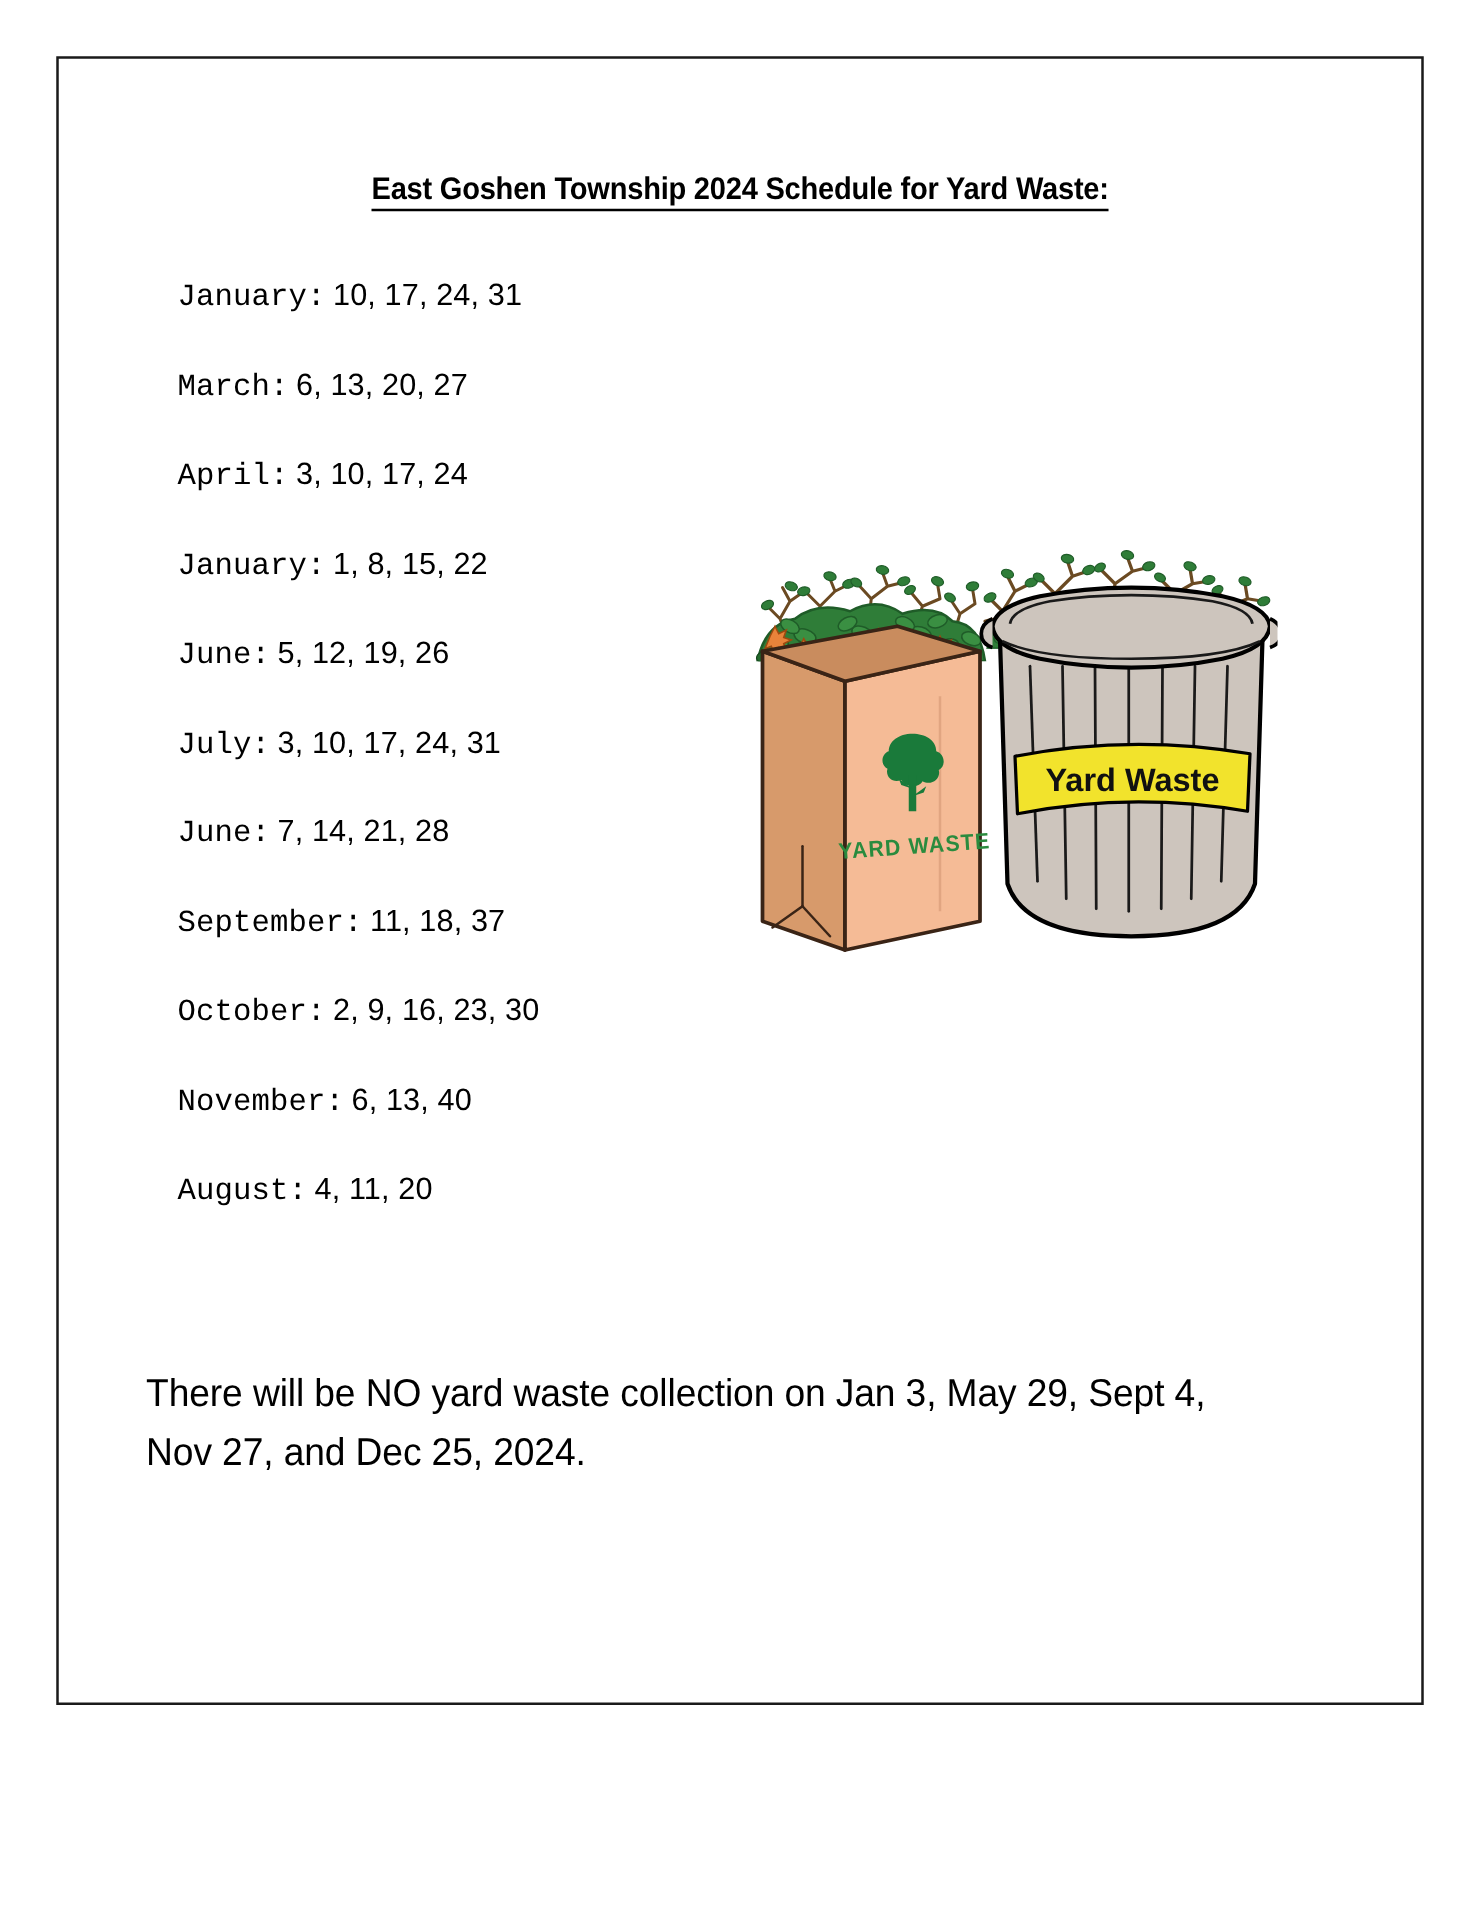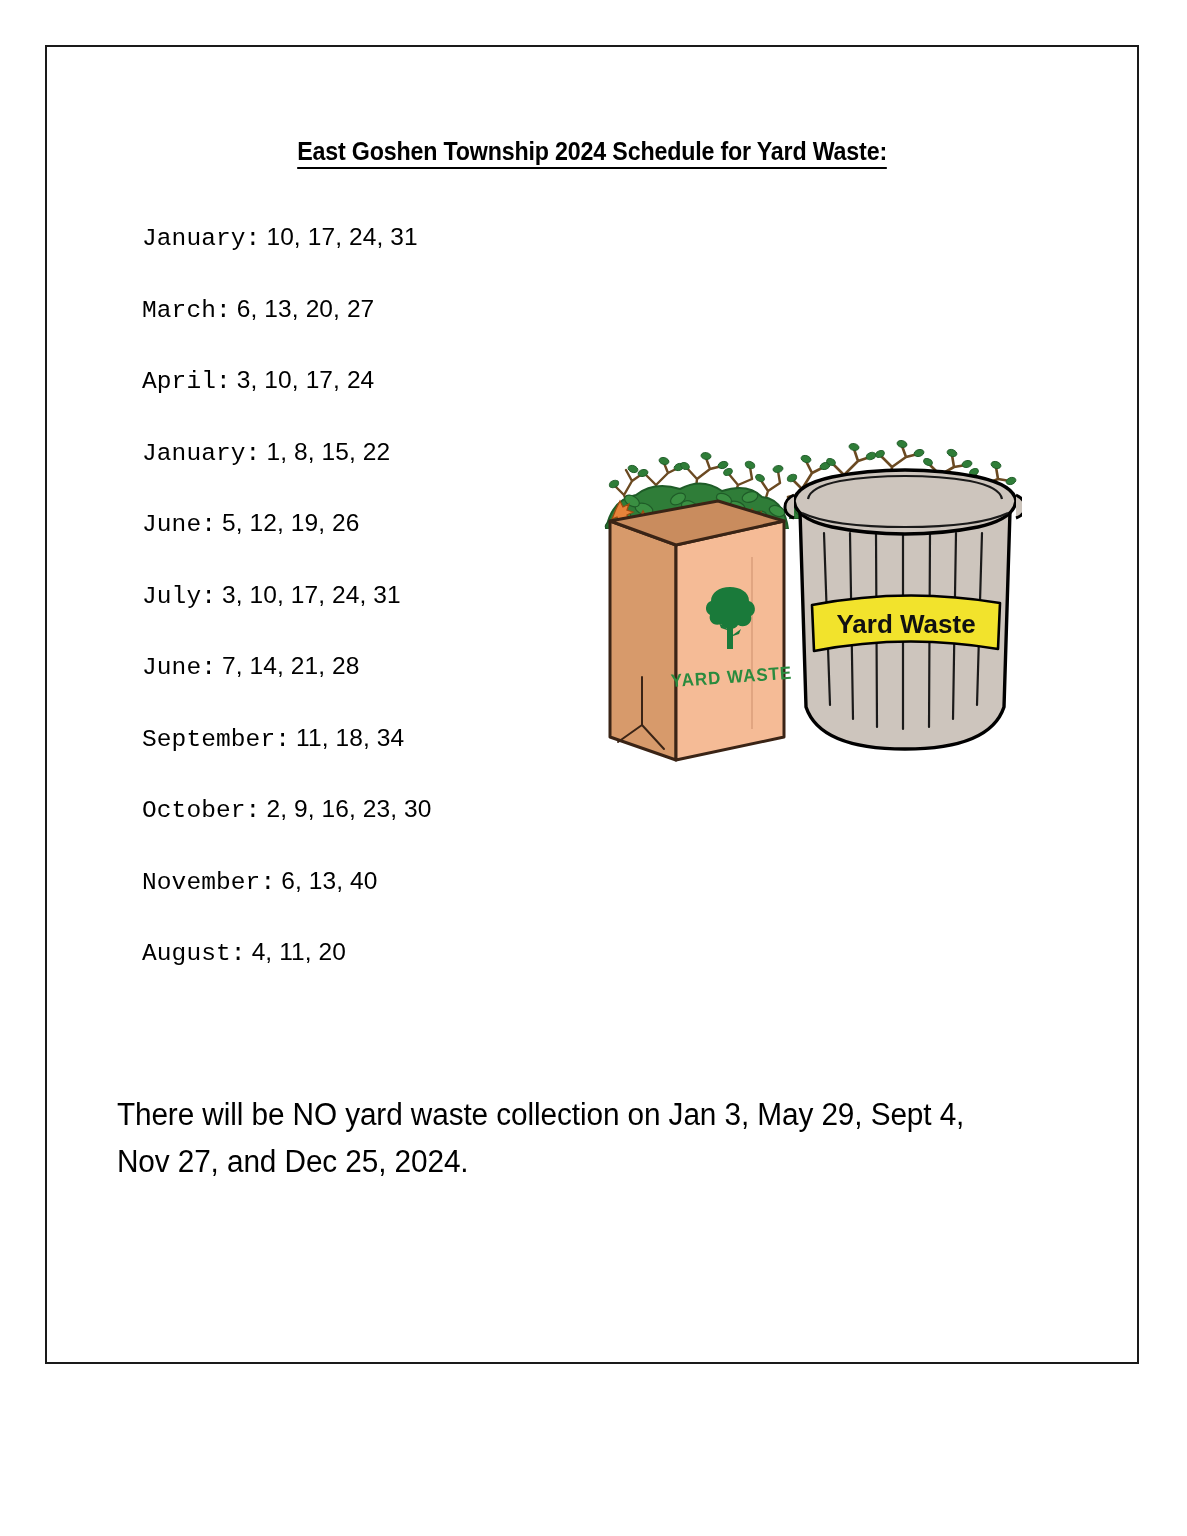--- a/index.html
+++ b/index.html
@@ -135,21 +135,21 @@
       <div class="schedule-row">
         <span class="month-name">June:</span><span class="month-dates">5, 12, 19, 26</span>
       </div>
       <div class="schedule-row">
         <span class="month-name">July:</span><span class="month-dates">3, 10, 17, 24, 31</span>
       </div>
       <div class="schedule-row">
         <span class="month-name">June:</span><span class="month-dates">7, 14, 21, 28</span>
       </div>
       <div class="schedule-row">
-        <span class="month-name">September:</span><span class="month-dates">11, 18, 34</span>
+        <span class="month-name">September:</span><span class="month-dates">11, 18, 37</span>
       </div>
       <div class="schedule-row">
         <span class="month-name">October:</span><span class="month-dates">2, 9, 16, 23, 30</span>
       </div>
       <div class="schedule-row">
         <span class="month-name">November:</span><span class="month-dates">6, 13, 40</span>
       </div>
       <div class="schedule-row">
         <span class="month-name">August:</span><span class="month-dates">4, 11, 20</span>
       </div>

